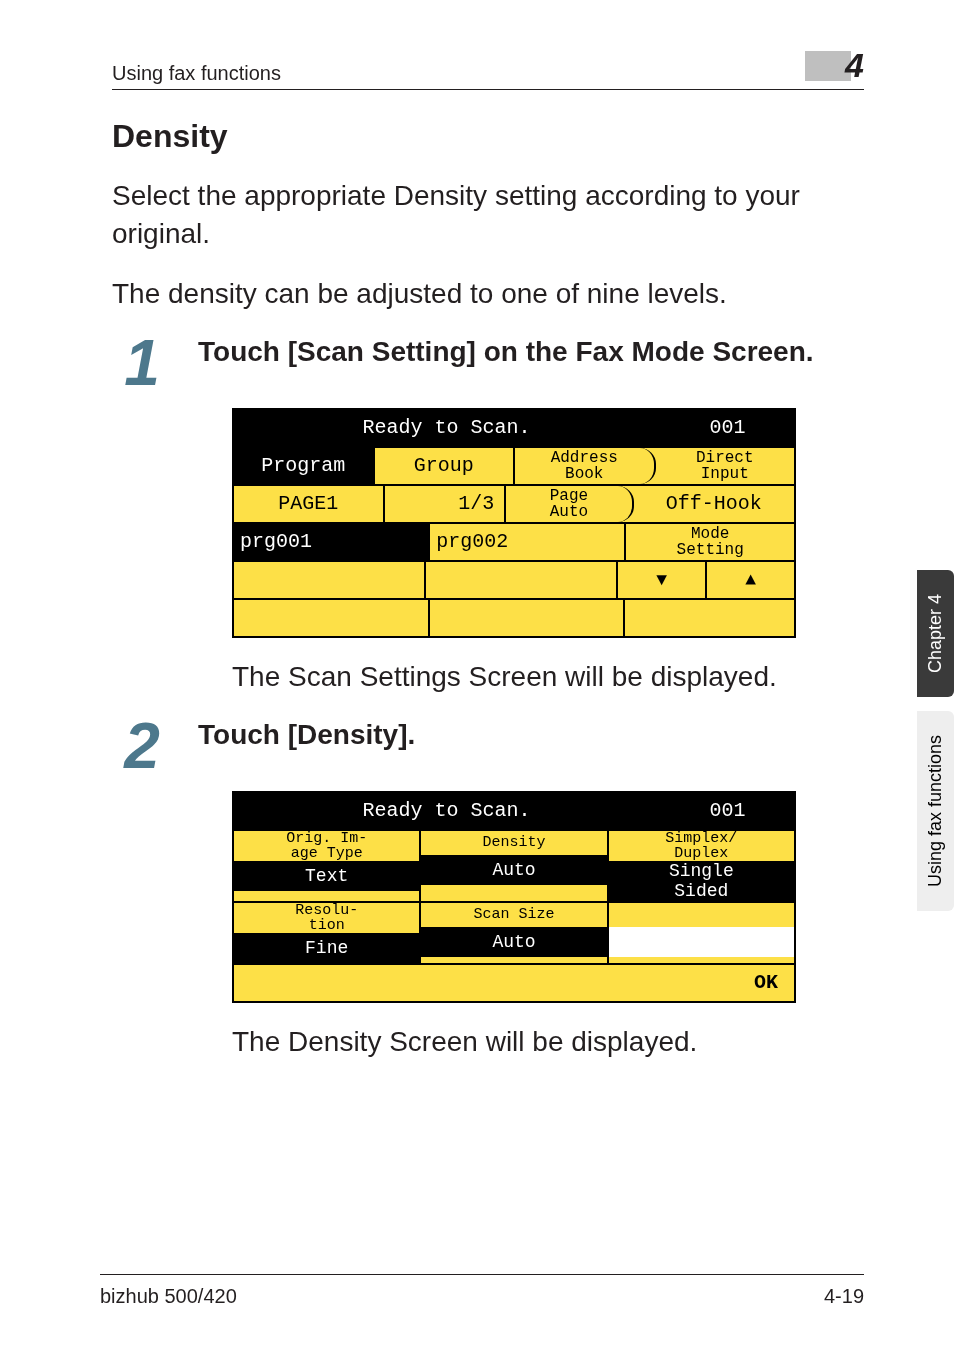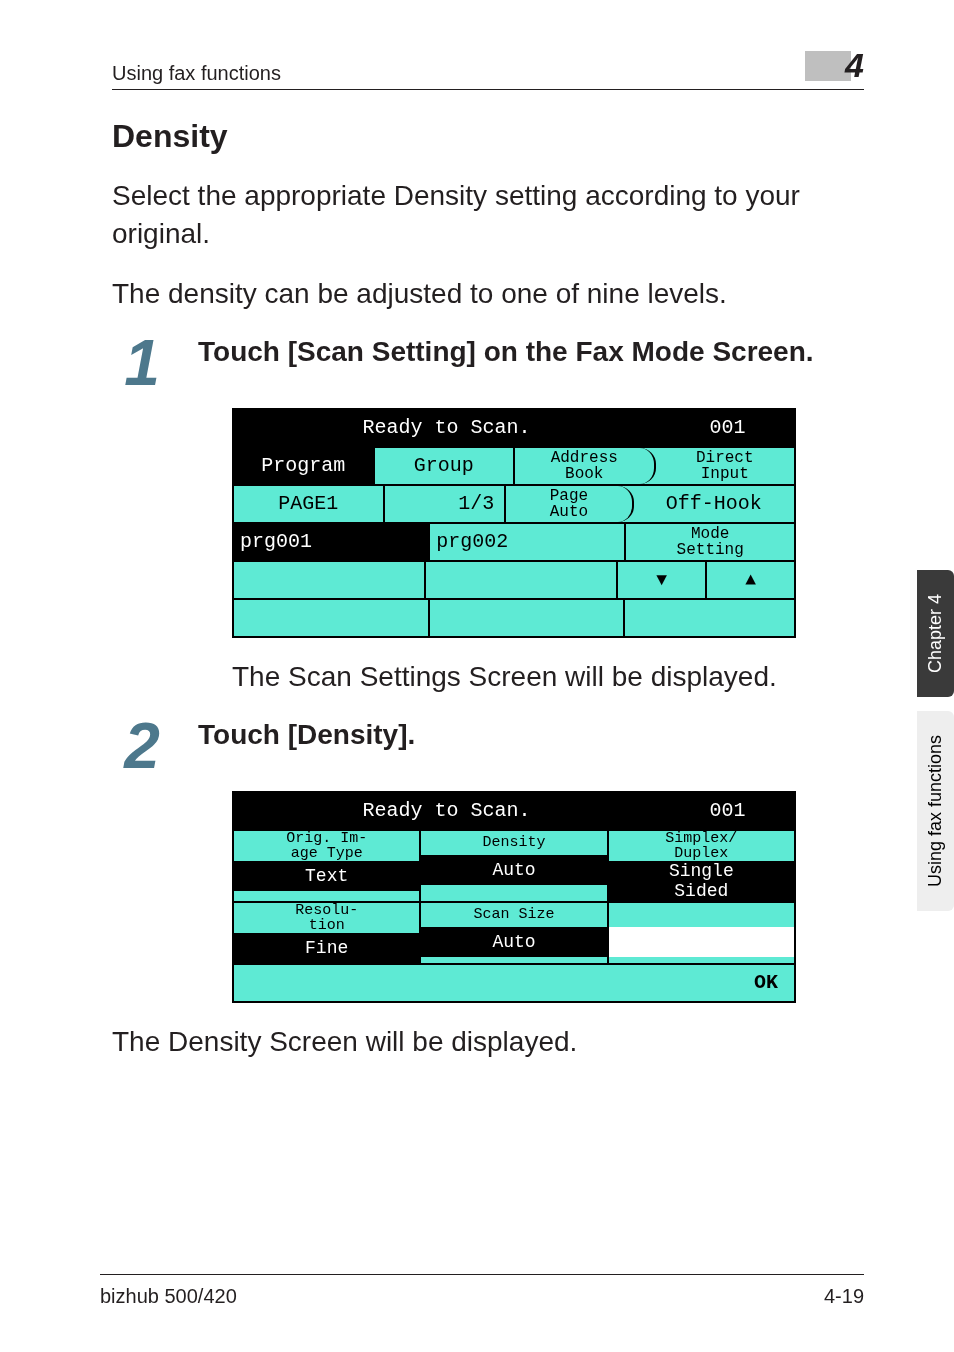--- a/index.html
+++ b/index.html
@@ -26,21 +26,21 @@
   .chapnum-box{display:flex;align-items:center;gap:0;}
   .chapnum-shade{width:46px;height:30px;background:#bfbfbf;margin-right:-6px;}
   .chapnum{font-size:34px;font-weight:700;font-style:italic;font-family:"Trebuchet MS",Arial,sans-serif;}
   h2.sect{font-size:32px;font-weight:700;margin:10px 0 22px 0;}
   p.body{font-size:28px;line-height:1.35;margin:0 0 22px 0;}
   .step{display:flex;align-items:flex-start;gap:26px;margin:8px 0 14px 0;}
   .stepnum{font-size:64px;font-weight:700;font-style:italic;color:var(--numcolor);font-family:"Trebuchet MS",Arial,sans-serif;line-height:.8;margin-top:4px;width:60px;text-align:center;}
   .steptext{font-size:28px;font-weight:700;line-height:1.25;}
   .lcd{
     width:560px;margin:18px 0 20px 120px;
-    border:2.5px solid #000;background:#5eead4;
+    border:2.5px solid #000;background:#fde047;
     font-family:"Lucida Console","Courier New",monospace;
     font-size:20px;color:#000;
   }
   .lcd .row{display:flex;border-top:2px solid #000;}
   .lcd .row:first-child{border-top:none;}
   .lcd .cell{border-right:2px solid #000;display:flex;align-items:center;justify-content:center;min-height:36px;padding:2px 4px;box-sizing:border-box;}
   .lcd .cell:last-child{border-right:none;}
   .inv{background:#000;color:#fff;}
   .c-status{flex:4;justify-content:flex-start;padding-left:8px;}
   .c-count{flex:1.2;}
@@ -191,21 +191,21 @@
       <div class="block">
         <div class="top"></div>
         <div class="bot" style="background:#fff"></div>
       </div>
     </div>
     <div class="row">
       <div class="cell ok" style="flex:1">OK</div>
     </div>
   </div>
 
-  <p class="body" style="">The Density Screen will be displayed.</p>
+  <p class="body" style="margin-left:120px">The Density Screen will be displayed.</p>
 
   <div class="sidetab">
     <div class="tab tab-dark">Chapter 4</div>
     <div class="tab tab-light">Using fax functions</div>
   </div>
 
   <div class="footer">
     <span>bizhub 500/420</span>
     <span>4-19</span>
   </div>

